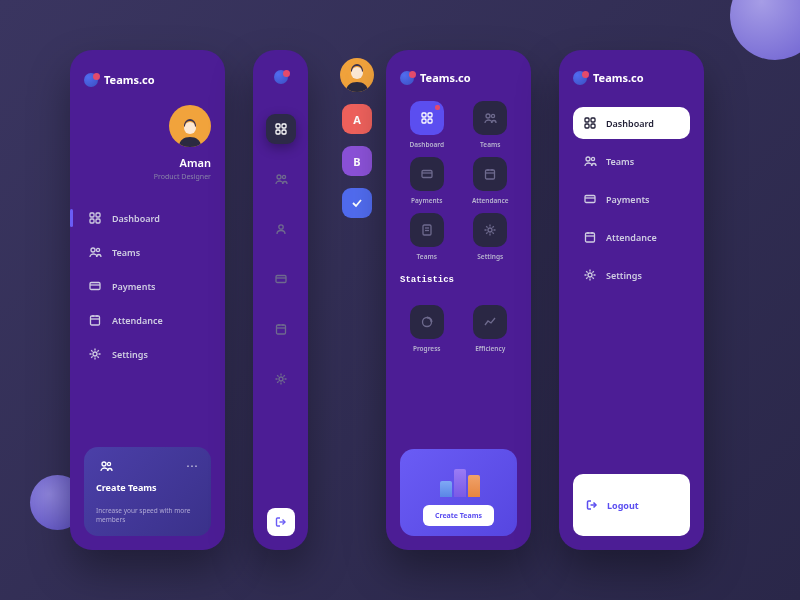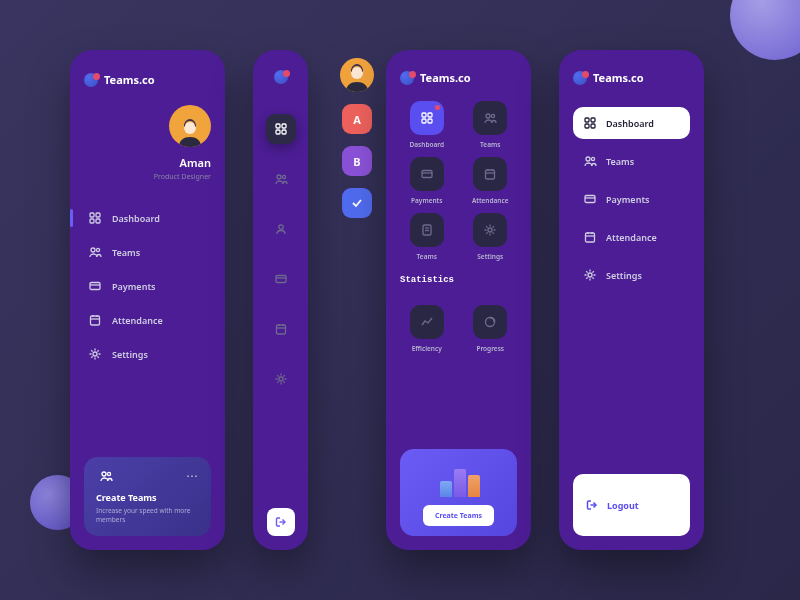--- a/index.html
+++ b/index.html
@@ -32,21 +32,21 @@
   .uname { font-size: 11px; font-weight: 600; margin-top: 8px; }
   .urole { font-size: 7px; color: #8884a8; margin-top: 2px; }
   .nav { display: flex; flex-direction: column; gap: 4px; margin-top: 12px; }
   .nav-item { display: flex; align-items: center; gap: 10px; font-size: 9px; font-weight: 600; padding: 8px 4px; border-radius: 8px; cursor: pointer; position: relative; color: #cfcde2; }
   .nav-item.active::before { content: ""; position: absolute; left: -14px; top: 6px; bottom: 6px; width: 3px; background: #6a5cf5; border-radius: 2px; }
   .ico { width: 14px; height: 14px; flex-shrink: 0; }
   .promo { margin-top: auto; background: linear-gradient(135deg, #4b3fa8, #3a318a); border-radius: 14px; padding: 12px; position: relative; }
   .promo .dots { position: absolute; top: 10px; right: 12px; font-size: 12px; color: #cfcde2; letter-spacing: 1px; }
   .promo-ico { width: 20px; height: 14px; margin-bottom: 8px; }
   .promo-title { font-size: 9px; font-weight: 700; }
-  .promo-sub { font-size: 6.5px; color: #b0aad6; margin-top: 3px; line-height: 1.3; }
+  .promo-sub { font-size: 6.5px; color: #b0aad6; margin-top: 13px; line-height: 1.3; }
 
   
   .p-b { width: 55px; padding: 20px 0 14px; align-items: center; }
   .p-b .logo-dot { margin-bottom: 30px; }
   .icon-stack { display: flex; flex-direction: column; gap: 20px; align-items: center; flex: 1; }
   .icon-btn { width: 30px; height: 30px; display: flex; align-items: center; justify-content: center; border-radius: 9px; cursor: pointer; color: #6e6a8e; }
   .icon-btn.active { background: #2d2a48; color: #fff; box-shadow: 0 4px 12px rgba(0,0,0,.3); }
   .logout-mini { width: 28px; height: 28px; background: #fff; border-radius: 8px; display: flex; align-items: center; justify-content: center; margin-top: auto; color: #6a5cf5; cursor: pointer; }
 
   
@@ -312,32 +312,32 @@
             </svg>
           </div>
           <span class="glabel">Settings</span>
         </div>
       </div>
     <div class="section-h">Statistics</div>
     <div class="grid2" id="gridC2">
         <div class="gcell">
           <div class="gicon">
             <svg class="ico" viewBox="0 0 14 14" fill="none" stroke="currentColor" stroke-width="1.3">
+              <use href="#i-progress"></use>
+            </svg>
+          </div>
+          <span class="glabel">Progress</span>
+        </div>
+        <div class="gcell">
+          <div class="gicon">
+            <svg class="ico" viewBox="0 0 14 14" fill="none" stroke="currentColor" stroke-width="1.3">
               <use href="#i-chart"></use>
             </svg>
           </div>
           <span class="glabel">Efficiency</span>
-        </div>
-        <div class="gcell">
-          <div class="gicon">
-            <svg class="ico" viewBox="0 0 14 14" fill="none" stroke="currentColor" stroke-width="1.3">
-              <use href="#i-progress"></use>
-            </svg>
-          </div>
-          <span class="glabel">Progress</span>
         </div>
       </div>
     <div class="promo-c">
       <div class="bars3d">
         <div class="bar3d b1"></div>
           <div class="bar3d b2"></div>
           <div class="bar3d b3"></div>
       </div>
       <div class="btn-white">Create  Teams</div>
     </div>

